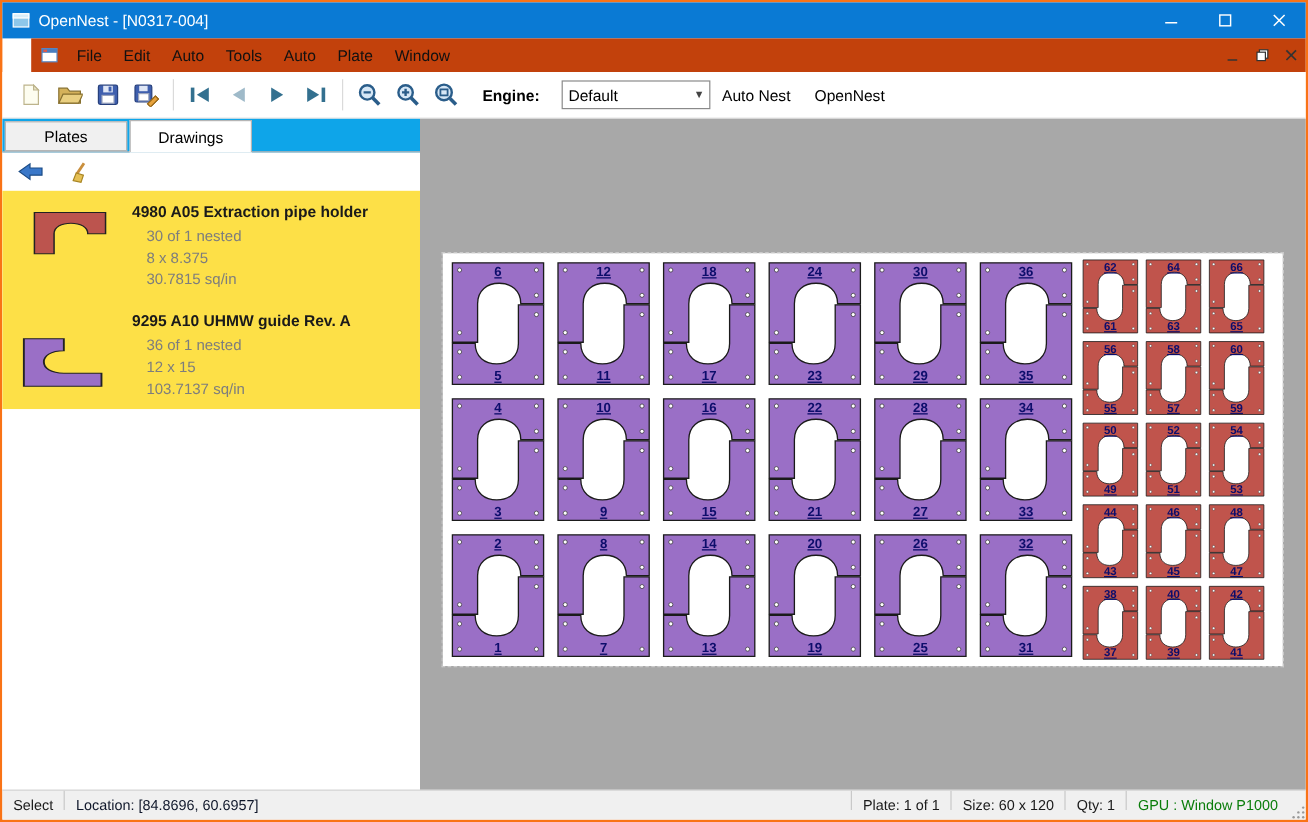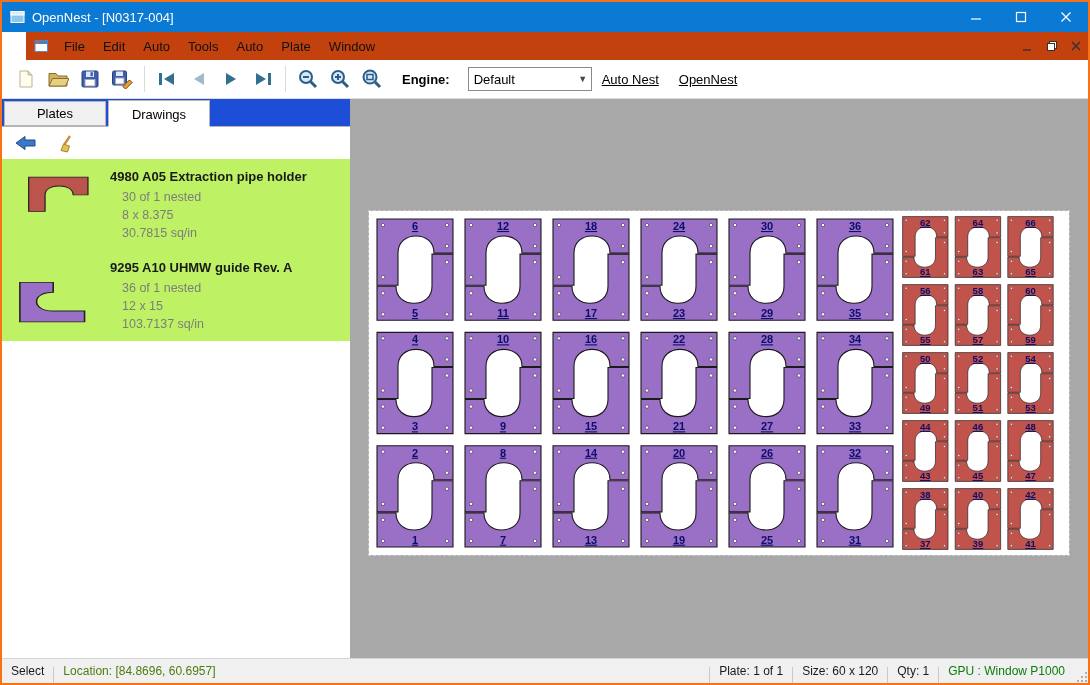--- a/index.html
+++ b/index.html
@@ -21,46 +21,46 @@
   .mdibtn{width:24px;height:22px;display:flex;align-items:center;justify-content:center;}
 
   
   .toolbar{height:38px;background:#fff;display:flex;align-items:center;padding-left:8px;border-bottom:1px solid #dcdcdc;flex:0 0 auto;font-size:13px;}
   .tbtn{width:32px;height:30px;display:flex;align-items:center;justify-content:center;border-radius:2px;}
   .tsep{width:1px;height:26px;background:#dadada;margin:0 6px;}
   .engine-label{font-weight:bold;margin:0 18px 0 14px;}
   .combo{width:122px;height:22px;border:1px solid #8a8a8a;background:#fff;display:flex;align-items:center;font-size:13px;}
   .combo .val{flex:1;padding-left:5px;}
   .combo .arrow{width:16px;display:flex;align-items:center;justify-content:center;color:#444;font-size:9px;}
-  .tool-label{padding:6px 10px;text-decoration:underline;}
+  .tool-label{padding:6px 10px;}
 
   
   .main{flex:1;display:flex;min-height:0;}
   .sidepanel{width:348px;background:#fff;display:flex;flex-direction:column;flex:0 0 auto;}
-  .tabstrip{display:flex;align-items:flex-end;height:27px;border-bottom:1px solid #b5b5b5;background:#1d4ed8;padding-left:2px;}
+  .tabstrip{display:flex;align-items:flex-end;height:27px;border-bottom:1px solid #b5b5b5;background:#0ea5e9;padding-left:2px;}
   .tab{font-size:13px;padding:4px 0;width:100px;text-align:center;border:1px solid #b5b5b5;background:#f0f0f0;margin-right:2px;margin-bottom:0;}
   .tab.active{background:#fff;border-bottom:1px solid #fff;margin-bottom:-1px;padding-top:6px;}
   .paneltoolbar{height:32px;display:flex;align-items:center;gap:10px;padding-left:8px;}
   .itemlist{display:flex;flex-direction:column;}
-  .part-item{display:flex;background:#bef264;padding:8px 6px 8px 4px;}
+  .part-item{display:flex;background:#fde047;padding:8px 6px 8px 4px;}
   .thumb{width:104px;display:flex;align-items:center;justify-content:center;flex:0 0 auto;}
   .part-text{flex:1;padding-top:2px;}
   .part-title{font-weight:bold;font-size:13px;color:#1a1a1a;margin-bottom:4px;}
   .part-line{font-size:12.5px;color:#7d7d7d;line-height:18px;margin-left:12px;}
   .panel-fill{flex:1;background:#fff;}
 
   
   .canvas{flex:1;background:#a8a8a8;position:relative;overflow:hidden;}
   .plate{position:absolute;left:19px;top:112px;width:700px;height:344px;background:#fff;outline:1px dashed #c9c9c9;}
 
   
-  .statusbar{height:24px;background:#f0f0f0;border-top:1px solid #d5d5d5;display:flex;align-items:flex-end;font-size:12px;color:#1a1a1a;flex:0 0 auto;}
+  .statusbar{height:24px;background:#f0f0f0;border-top:1px solid #d5d5d5;display:flex;align-items:flex-start;font-size:12px;color:#1a1a1a;flex:0 0 auto;}
   .scell{padding:0 9px;height:100%;display:flex;align-items:center;white-space:nowrap;}
   .sdiv{width:1px;height:16px;background:#c9c9c9;}
-  .scell.location{color:#4d7c0f;}
+  .scell.location{color:#0f172a;}
   .statusbar .spacer{flex:1;}
   .grip{width:14px;height:100%;display:flex;align-items:flex-end;justify-content:flex-end;}
 </style>
 </head>
 <body>
 
 <div class="window">
 
   <div class="titlebar">
     <span class="appicon">

